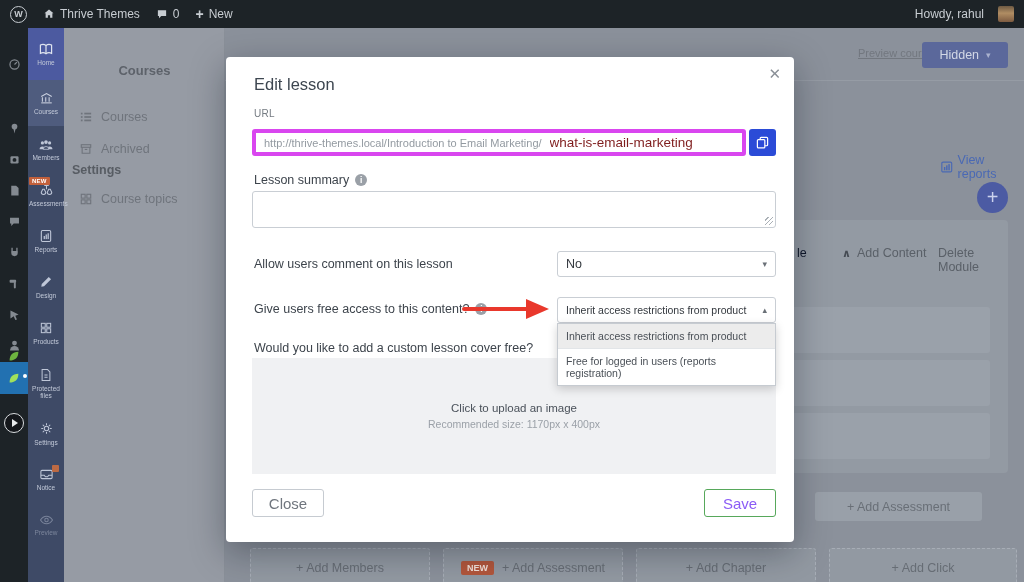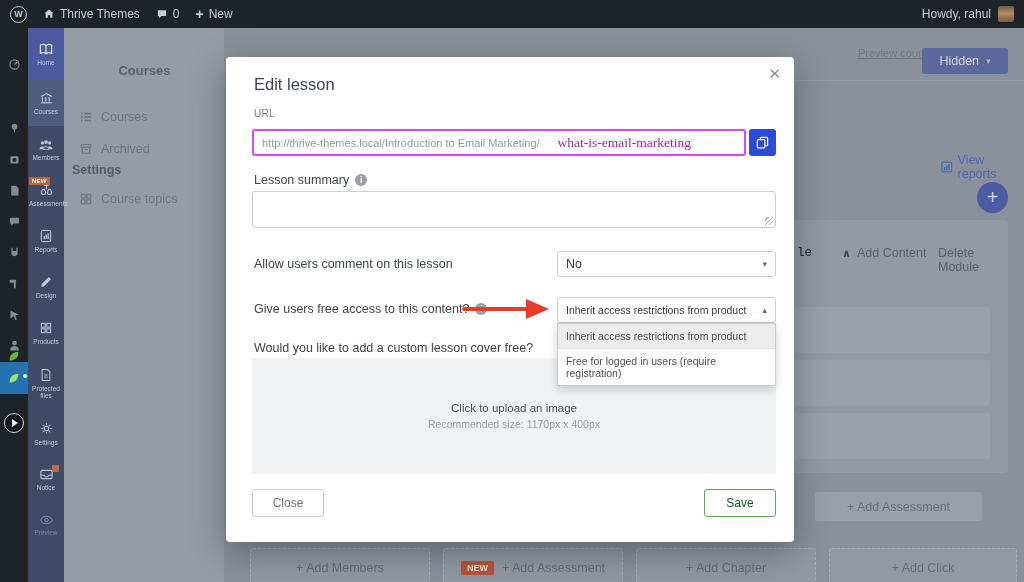--- a/index.html
+++ b/index.html
@@ -7,21 +7,21 @@
     width:1024px;height:582px;position:relative;overflow:hidden;
     font-family:"Liberation Sans","DejaVu Sans",sans-serif;
     background:#8b919b;
   }
   
   .adminbar{position:absolute;top:0;left:0;width:1024px;height:28px;background:#1d2327;
     display:flex;align-items:center;color:#c8cdd2;font-size:12px;z-index:60;padding:0 10px;box-sizing:border-box;}
   .ab-item{display:flex;align-items:center;gap:5px;margin-right:16px;cursor:pointer;}
   .wp-logo{width:15px;height:15px;border:1.5px solid #c8cdd2;border-radius:50%;
     display:flex;align-items:center;justify-content:center;font-size:9px;font-weight:bold;color:#c8cdd2;}
-  .ab-right{margin-left:auto;display:flex;align-items:center;gap:7px;}
+  .ab-right{margin-left:auto;display:flex;align-items:center;gap:14px;}
   .avatar{width:16px;height:16px;border-radius:2px;
     background:linear-gradient(180deg,#6e5a43 0%,#b08d63 45%,#7d5b41 100%);}
   .ab-plus{font-size:14px;font-weight:bold;}
   
   .wpside{position:absolute;top:28px;left:0;width:28px;height:554px;background:#1d2327;z-index:55;}
   .wpi{position:absolute;left:0;width:28px;height:28px;display:flex;align-items:center;justify-content:center;}
   .wpi svg{display:block;}
   .wpi-active{background:#2271b1;}
   .wpi-dot{position:absolute;right:1px;top:12px;width:4px;height:4px;border-radius:50%;background:#fff;}
   .playcirc{width:18px;height:18px;border-radius:50%;background:#14171b;border:1.5px solid #d9dcdf;
@@ -47,48 +47,48 @@
   .sec-title{position:absolute;top:35px;left:0;width:161px;text-align:center;font-size:13px;font-weight:bold;color:#5d626a;}
   .sec-item{position:absolute;left:16px;display:flex;align-items:center;gap:9px;font-size:12.5px;color:#6f747c;cursor:pointer;}
   .sec-head{position:absolute;left:8px;font-size:12.5px;font-weight:bold;color:#575c63;}
   
   .main{position:absolute;top:28px;left:225px;width:799px;height:554px;background:#8b919b;z-index:1;}
   .page-title{position:absolute;left:29px;top:10px;font-size:20px;color:#464c54;display:flex;align-items:center;gap:10px;}
   .pencil{font-size:15px;color:#696f77;cursor:pointer;}
   .hdr-line{position:absolute;left:0;top:52px;width:799px;height:1px;background:#969ca5;}
   .preview-course{position:absolute;left:633px;top:19px;font-size:11px;color:#72777f;cursor:pointer;text-decoration:underline;}
   .hidden-btn{position:absolute;left:697px;top:14px;width:86px;height:26px;background:#5b689b;border-radius:3px;
-    display:flex;align-items:center;justify-content:center;gap:7px;color:#d3d8e6;font-size:12.5px;cursor:pointer;margin-top:6px;}
+    display:flex;align-items:center;justify-content:center;gap:7px;color:#d3d8e6;font-size:12.5px;cursor:pointer;}
   .hidden-btn .car{font-size:9px;color:#aab2cf;}
   .view-reports{position:absolute;left:716px;top:125px;display:flex;align-items:center;gap:5px;
     color:#4a69b4;font-size:12.5px;cursor:pointer;}
   .plus-fab{position:absolute;left:752px;top:154px;width:31px;height:31px;border-radius:50%;background:#4c5ba3;
     color:#ccd2ee;font-size:20px;display:flex;align-items:center;justify-content:center;cursor:pointer;}
   .module-card{position:absolute;left:25px;top:192px;width:758px;height:253px;background:#939aa3;border-radius:4px;}
-  .mc-frag{position:absolute;left:547px;top:26px;font-size:12.5px;color:#0f172a;font-family:Liberation Mono, monospace;}
+  .mc-frag{position:absolute;left:547px;top:26px;font-size:12.5px;color:#0f172a;}
   .mc-act{position:absolute;top:26px;display:flex;align-items:center;gap:6px;font-size:12.5px;color:#5a6068;cursor:pointer;}
   .mc-caret{font-size:11px;font-weight:bold;color:#454b53;}
   .lesson-row{position:absolute;left:18px;width:722px;height:46px;background:#9aa1aa;border-radius:3px;cursor:pointer;}
   .add-assess{position:absolute;left:590px;top:464px;width:167px;height:29px;background:#99a0a9;border-radius:3px;
     display:flex;align-items:center;justify-content:center;font-size:12.5px;color:#696f77;cursor:pointer;}
   .bottom-btn{position:absolute;top:520px;width:180px;height:40px;background:#9299a2;border:1px dashed #a7adb6;
     border-radius:3px;display:flex;align-items:center;justify-content:center;gap:8px;
     font-size:12.5px;color:#676d75;box-sizing:border-box;cursor:pointer;}
   .bb-new{background:#b3573c;color:#f3e2da;font-size:9px;font-weight:bold;padding:2px 6px;border-radius:2px;}
   
   .modal{position:absolute;left:226px;top:57px;width:568px;height:485px;background:#ffffff;border-radius:4px;
     box-shadow:0 10px 35px rgba(10,15,25,.35);z-index:20;}
   .m-close{position:absolute;top:8px;right:13px;font-size:15px;color:#8a9097;cursor:pointer;}
   .m-title{position:absolute;left:28px;top:18px;font-size:16.5px;color:#3d4650;}
   .m-url-label{position:absolute;left:28px;top:51px;font-size:10px;color:#757b82;letter-spacing:.3px;}
-  .m-url{position:absolute;left:26px;top:72px;width:494px;height:27px;border:2px solid #d946ef;border-radius:3px;
+  .m-url{position:absolute;left:26px;top:72px;width:494px;height:27px;border:4px solid #d946ef;border-radius:3px;
     display:flex;align-items:center;padding:0 8px;box-sizing:border-box;}
   .m-url .prefix{font-size:11px;color:#939aa1;white-space:nowrap;}
-  .m-url input{border:none;outline:none;flex:1;font-size:13.5px;color:#a21caf;margin-left:16px;min-width:0;
-    font-family:Liberation Serif, serif;}
+  .m-url input{border:none;outline:none;flex:1;font-size:13.5px;color:#7f1d1d;margin-left:6px;min-width:0;
+    font-family:Liberation Sans, sans-serif;}
   .m-copy{position:absolute;left:523px;top:72px;width:27px;height:27px;background:#2b4bd7;border-radius:3px;
     display:flex;align-items:center;justify-content:center;cursor:pointer;border:none;}
   .m-label{font-size:12.5px;color:#3d444c;display:flex;align-items:center;gap:6px;}
   .info{width:12px;height:12px;border-radius:50%;background:#9aa0a7;color:#fff;font-size:8.5px;font-weight:bold;
     display:inline-flex;align-items:center;justify-content:center;}
   .m-textarea{position:absolute;left:26px;top:134px;width:524px;height:37px;border:1px solid #c9ced4;border-radius:3px;
     box-sizing:border-box;}
   .grip{position:absolute;right:2px;bottom:2px;width:8px;height:8px;
     background:repeating-linear-gradient(135deg,transparent 0 2px,#aab0b6 2px 3px);}
   .m-select{position:absolute;left:331px;width:219px;height:26px;border:1px solid #c9ced4;border-radius:3px;
@@ -98,23 +98,23 @@
     box-shadow:0 3px 9px rgba(0,0,0,.18);z-index:30;box-sizing:border-box;}
   .opt{font-size:10.5px;color:#4a5057;padding:6px 8px;border-bottom:1px solid #e2e5e8;cursor:pointer;}
   .opt:last-child{border-bottom:none;}
   .opt-sel{background:#ececec;}
   .opt-alt{background:#f3f3f3;white-space:nowrap;overflow:hidden;}
   .upload{position:absolute;left:26px;top:301px;width:524px;height:116px;background:#f0f1f3;
     display:flex;flex-direction:column;align-items:center;justify-content:center;gap:4px;cursor:pointer;}
   .upload .t1{font-size:11.5px;color:#4a515a;}
   .upload .t2{font-size:10.5px;color:#9ba1a8;}
   .m-btn{position:absolute;top:432px;width:72px;height:28px;border-radius:3px;background:#fff;
-    display:flex;align-items:center;justify-content:center;font-size:12px;cursor:pointer;box-sizing:border-box;}
+    display:flex;align-items:center;justify-content:center;font-size:15px;cursor:pointer;box-sizing:border-box;}
   .btn-close{left:26px;border:1px solid #c6cbd1;color:#70767e;}
-  .btn-save{left:478px;border:1px solid #57a85b;color:#14532d;}
+  .btn-save{left:478px;border:1px solid #57a85b;color:#8b5cf6;}
   
   .arrow{position:absolute;left:236px;top:242px;width:88px;height:20px;z-index:40;}
   .arrow .shaft{position:absolute;left:0;top:8px;width:66px;height:4px;background:#e9382c;border-radius:2px;}
   .arrow .head{position:absolute;left:64px;top:0;width:0;height:0;
     border-top:10px solid transparent;border-bottom:10px solid transparent;border-left:23px solid #e9382c;}
 </style>
 </head>
 <body>
 
 <div class="adminbar">
@@ -428,21 +428,21 @@
   <div class="m-label" style="position:absolute;left:28px;top:245px">
     <span>Give users free access to this content?</span>
     <span class="info">i</span>
   </div>
   <div class="m-select" style="top:240px">
     <span style="font-size:10.5px;color:#33383e">Inherit access restrictions from product</span>
     <span class="car">▴</span>
   </div>
   <div class="dropdown">
     <div class="opt opt-sel">Inherit access restrictions from product</div>
-    <div class="opt">Free for logged in users (require registration)</div>
+    <div class="opt">Free for logged in users (reports registration)</div>
   </div>
 
   <div class="m-label" style="position:absolute;left:28px;top:284px">Would you like to add a custom lesson cover free?</div>
   <div class="upload">
     <span class="t1">Click to upload an image</span>
     <span class="t2">Recommended size: 1170px x 400px</span>
   </div>
 
   <div class="m-btn btn-close">Close</div>
   <div class="m-btn btn-save">Save</div>

